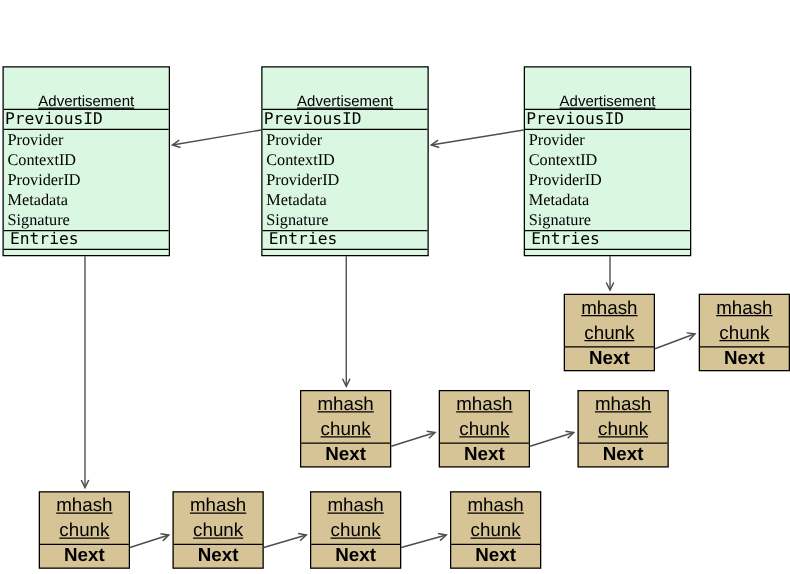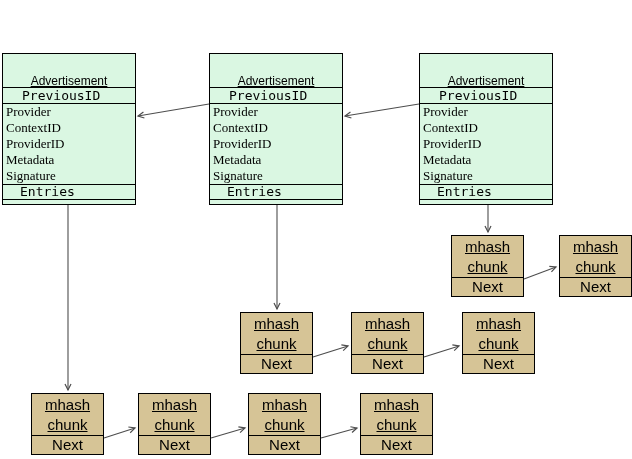--- a/index.html
+++ b/index.html
@@ -35,56 +35,56 @@
     border-bottom:1px solid var(--border);
     text-align:center;padding-top:20px;
     font-size:12px;color:#000;
   }
   .ad-title span{text-decoration:underline;}
   .ad-row-prev{
     height:16px;box-sizing:border-box;
     border-bottom:1px solid var(--border);
     font-family:"DejaVu Sans Mono",monospace;
     font-size:13px;line-height:15px;
-    padding-left:19px;white-space:nowrap;overflow:hidden;
+    padding-left:1px;white-space:nowrap;overflow:hidden;
   }
   .ad-body{
     height:81px;box-sizing:border-box;
     border-bottom:1px solid var(--border);
     font-family:Liberation Serif, serif;
     font-size:13px;line-height:16px;
     padding-left:3px;padding-top:0px;
   }
   .ad-row-entries{
     height:15px;box-sizing:border-box;
     border-bottom:1px solid var(--border);
     font-family:"DejaVu Sans Mono",monospace;
     font-size:13px;line-height:14px;
-    padding-left:17px;white-space:nowrap;overflow:hidden;
+    padding-left:5px;white-space:nowrap;overflow:hidden;
   }
   .ad-strip{height:3px;}
   #ad-left{left:2px;}
   #ad-middle{left:209px;}
   #ad-right{left:419px;}
   
   .chunk-box{
     position:absolute;width:73px;height:62px;
     box-sizing:border-box;
     background:var(--chunk-fill);
     border:1px solid var(--border);
     text-align:center;color:#000;
   }
   .chunk-title{
     height:42px;box-sizing:border-box;
     border-bottom:1px solid var(--border);
     font-size:15px;line-height:20px;padding-top:1px;
   }
   .chunk-title span{display:block;text-decoration:underline;}
   .chunk-next{
-    height:18px;font-size:15px;line-height:17px;
+    height:18px;font-size:15px;line-height:17px;font-weight:bold;
   }
   
   #arrows{position:absolute;left:0;top:0;width:632px;height:459px;pointer-events:none;}
   #arrows line{stroke:var(--arrow);stroke-width:1.1;}
 </style>
 </head>
 <body>
 
 <div id="canvas">
 

